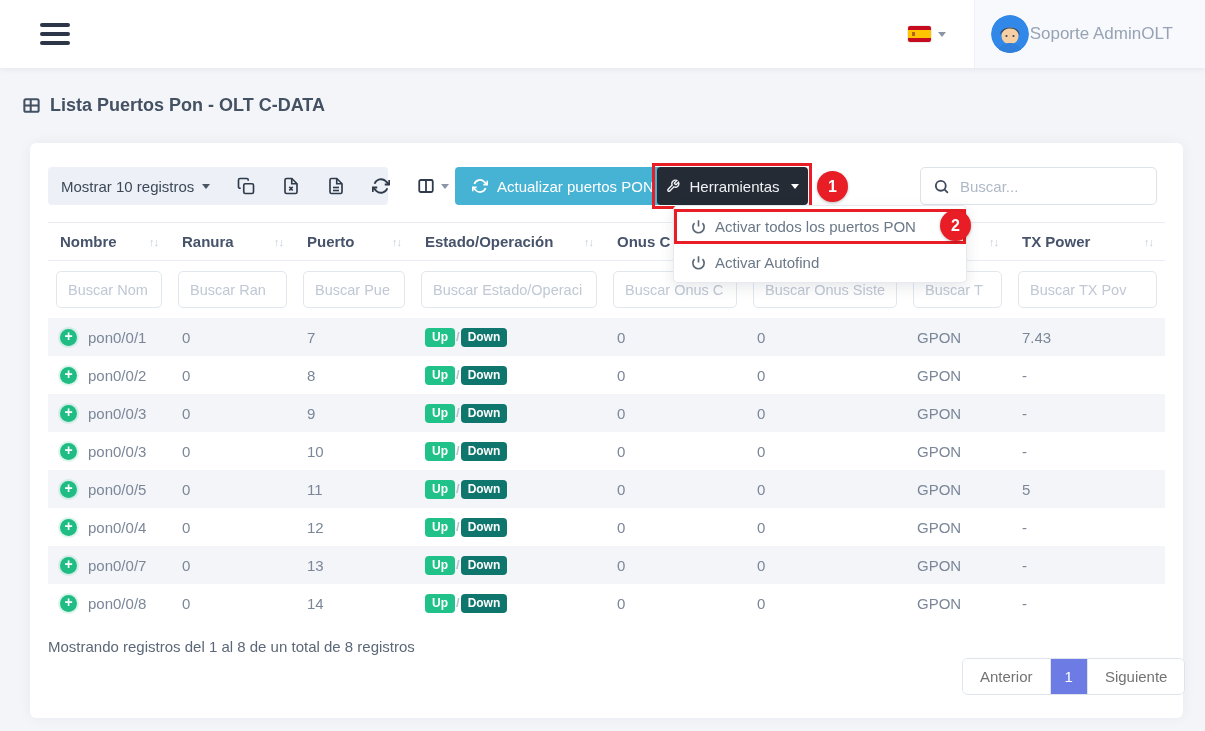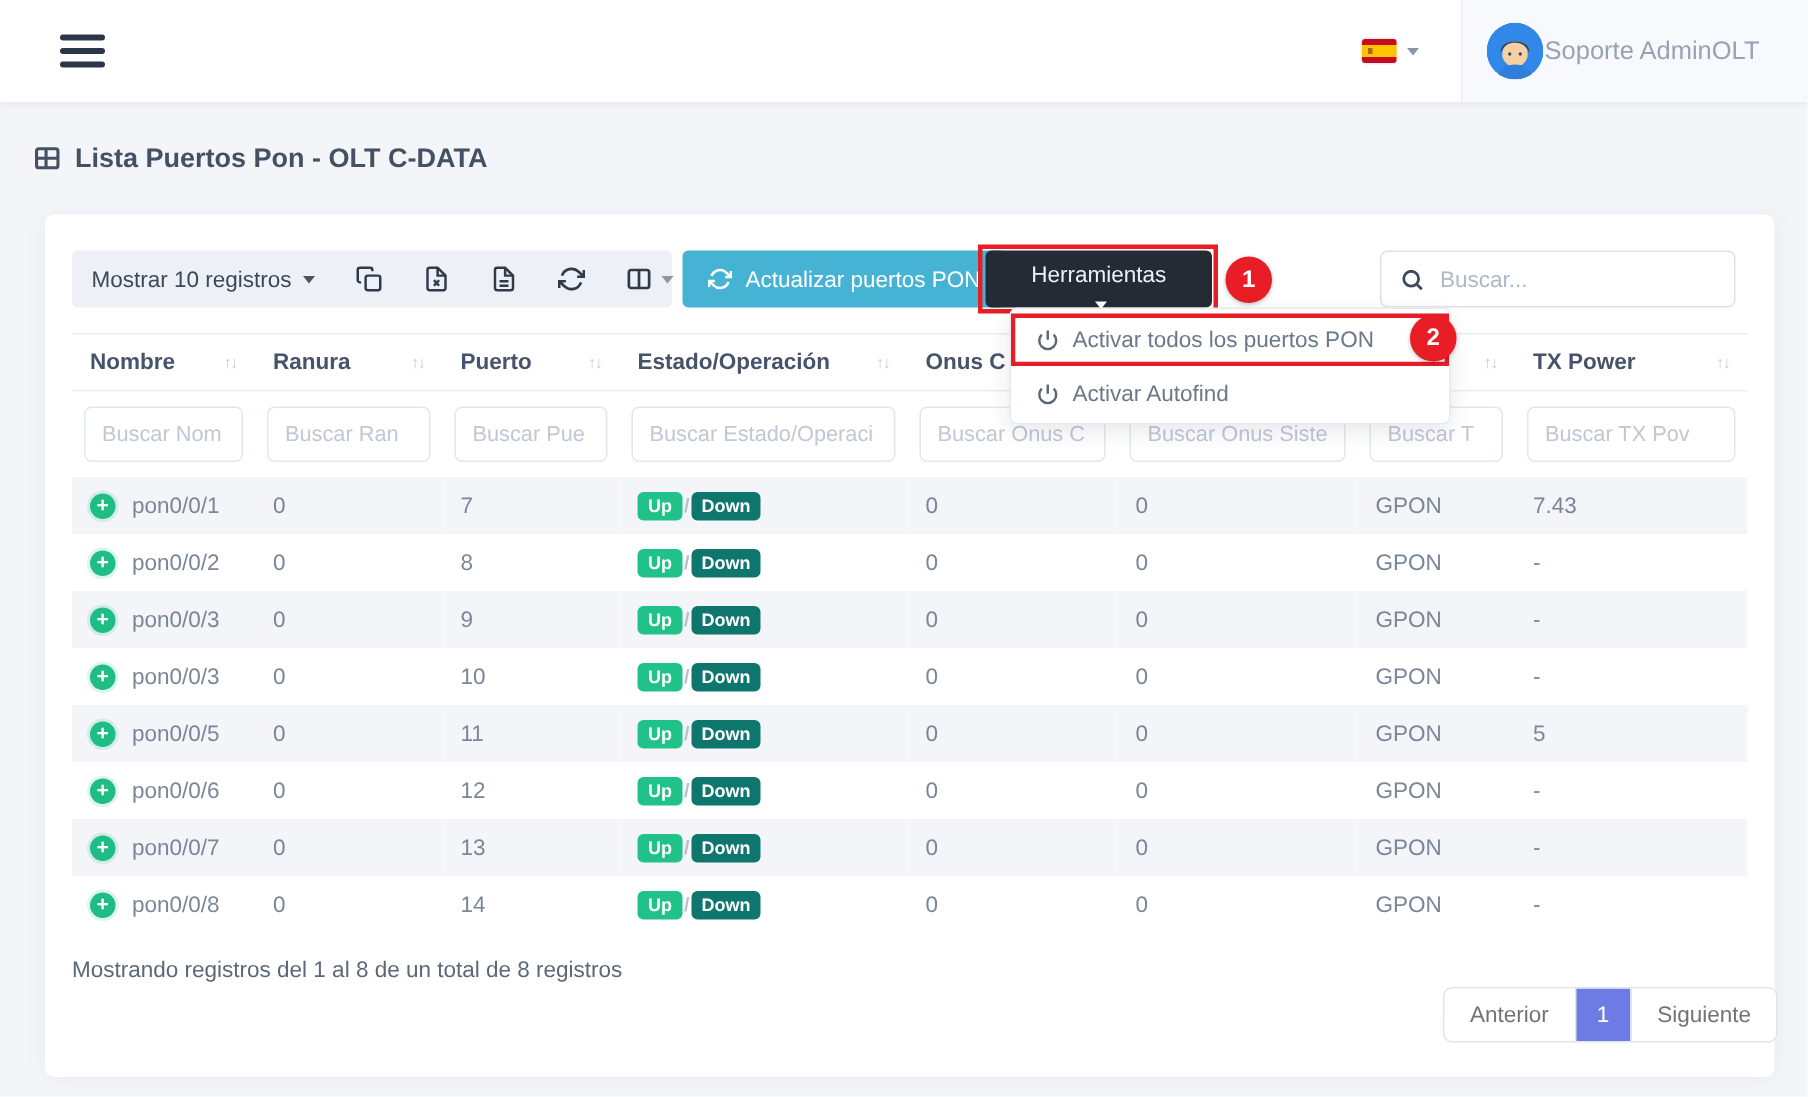--- a/index.html
+++ b/index.html
@@ -21,31 +21,31 @@
   .user-name { font-size:17px; color:#97a3b4; }
 
   
   .page-title { position:absolute; left:22px; top:95px; display:flex; align-items:center; gap:9px; color:#445163; font-size:18px; font-weight:bold; }
   .page-title svg { stroke:#445163; }
 
   
   .card { position:absolute; left:30px; top:143px; width:1153px; height:575px; background:#fff; border-radius:6px; box-shadow:0 0 14px rgba(35,46,60,.05); }
 
   
-  .tool-group { position:absolute; left:18px; top:24px; width:400px; height:38px; background:#edf0f6; border-radius:4px; display:flex; align-items:center; padding:0 13px; }
+  .tool-group { position:absolute; left:18px; top:24px; width:340px; height:38px; background:#edf0f6; border-radius:4px; display:flex; align-items:center; padding:0 13px; }
   .length-btn { display:flex; align-items:center; gap:8px; font-size:15px; color:#3d4958; cursor:pointer; white-space:nowrap; }
   .length-btn .caret { border-top-color:#4a5563; }
   .icon-btn { margin-left:27px; color:#2f3a4a; display:flex; align-items:center; cursor:pointer; }
   .icon-btn svg { stroke:#2f3a4a; }
   .colvis { gap:6px; }
 
   .btn { height:38px; display:inline-flex; align-items:center; gap:9px; border:none; border-radius:4px; font-size:15px; cursor:pointer; font-family:inherit; }
   .btn-refresh { position:absolute; left:425px; top:24px; padding:0 17px; background:#46b3d4; color:#fff; }
   .btn-refresh svg { stroke:#fff; }
-  .btn-tools { position:absolute; left:0; top:0; width:151px; justify-content:center; background:#252b34; color:#eef1f5;flex-direction:column; }
+  .btn-tools { position:absolute; left:0; top:0; width:151px; justify-content:center; background:#252b34; color:#eef1f5; }
   .btn-tools svg { stroke:#eef1f5; }
   .btn-tools .caret { border-top-color:#fff; margin-left:2px; }
 
   .tools-wrap { position:absolute; left:627px; top:24px; width:151px; height:38px; z-index:30; }
 
   
   .ann-box1 { position:absolute; left:-5px; top:-4px; right:-4px; bottom:-4px; border:3px solid #e81d25; pointer-events:none; }
   .ann-badge { position:absolute; width:31px; height:31px; border-radius:50%; background:#e81d25; color:#fff; font-size:16px; font-weight:bold; display:flex; align-items:center; justify-content:center; box-shadow:0 1px 3px rgba(0,0,0,.25); }
   .badge1 { left:160px; top:4px; }
   .badge2 { left:266px; top:4px; }
@@ -327,21 +327,21 @@
             <td><span class="badge up">Up</span><span class="sep">/</span><span class="badge down">Down</span></td>
             <td>0</td>
             <td>0</td>
             <td>GPON</td>
             <td>5</td>
           </tr>
           <tr>
             <td>
               <div class="cell-name">
                 <span class="plus">+</span>
-                <span>pon0/0/6</span>
+                <span>pon0/0/4</span>
               </div>
             </td>
             <td>0</td>
             <td>12</td>
             <td><span class="badge up">Up</span><span class="sep">/</span><span class="badge down">Down</span></td>
             <td>0</td>
             <td>0</td>
             <td>GPON</td>
             <td>-</td>
           </tr>

